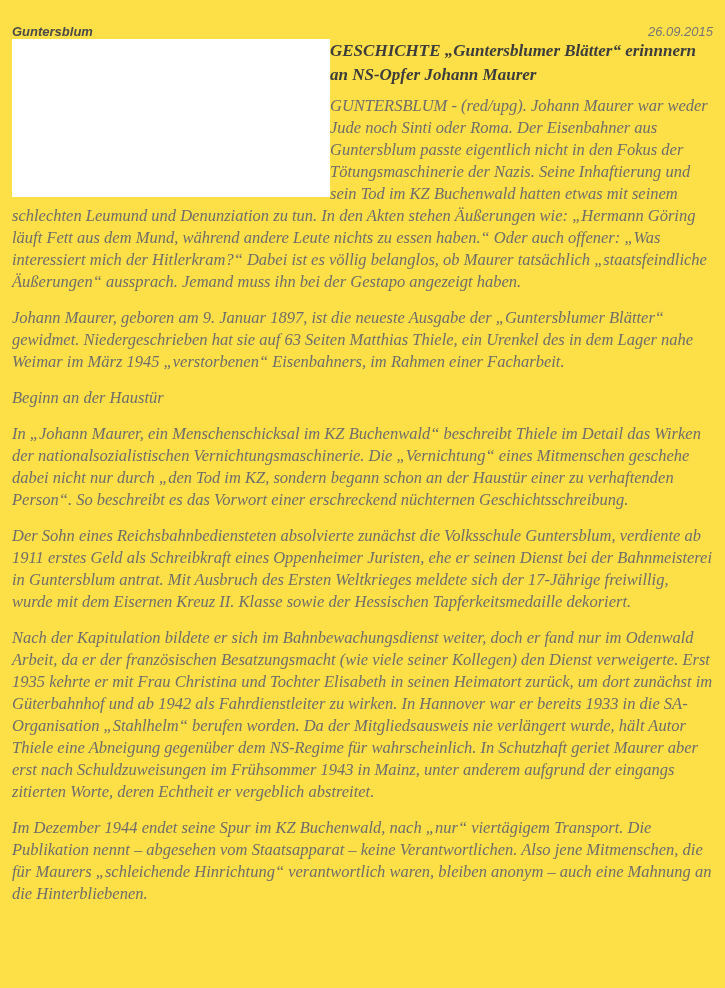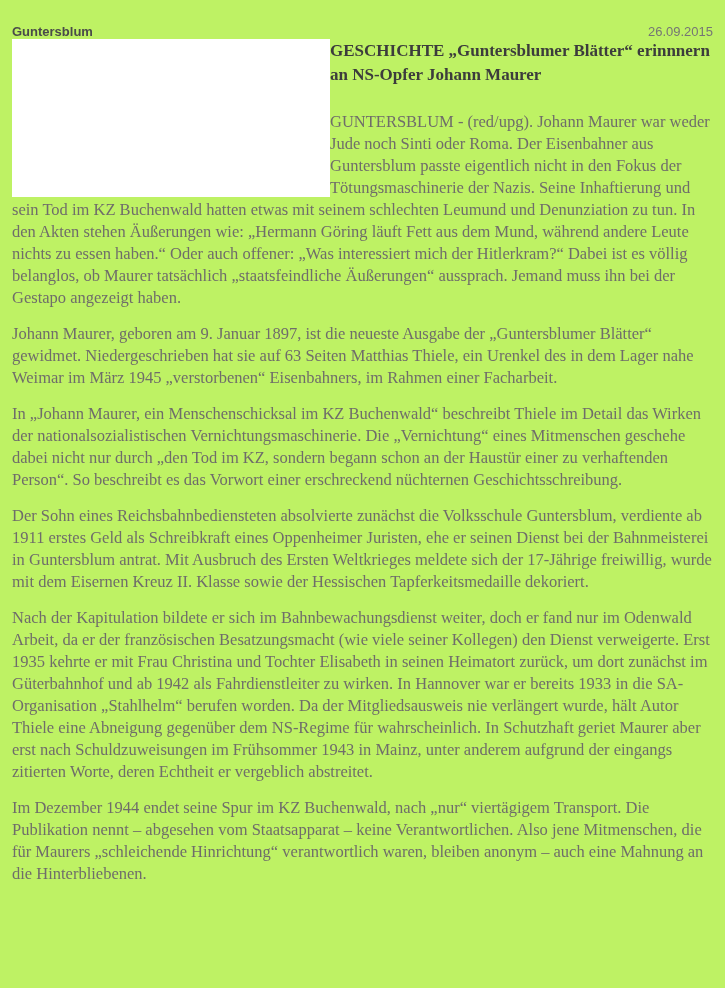--- a/index.html
+++ b/index.html
@@ -7,22 +7,23 @@
     margin: 0;
     padding: 0;
     background: #ffffff;
   }
   .page {
     position: relative;
     width: 725px;
     height: 988px;
     box-sizing: border-box;
     padding: 24px 12px 0 12px;
-    background: #bef264;
+    background: #fde047;
     overflow: hidden;
+    font-style: italic;
   }
   
   .topbar {
     display: flex;
     justify-content: space-between;
     align-items: baseline;
     font-family: "Liberation Sans", sans-serif;
     font-size: 13px;
     line-height: 15px;
   }
@@ -52,21 +53,21 @@
     color: #6f6d6a;
     text-align: left;
   }
   .image-placeholder {
     float: left;
     width: 318px;
     height: 158px;
     background: #ffffff;
   }
   .kicker {
-    margin: 0 0 24px 0;
+    margin: 0 0 8px 0;
     font-weight: bold;
     font-size: 17px;
     line-height: 24px;
     color: #3c3c3c;
   }
   .article-body p {
     margin: 0 0 14px 0;
   }
   .subheading {
     margin: 0 0 14px 0;
@@ -86,20 +87,21 @@
   <div class="article-body">
 
     <div class="image-placeholder"></div>
 
     <h2 class="kicker">GESCHICHTE „Guntersblumer Blätter“ erinnnern an NS-Opfer Johann Maurer</h2>
 
     <p>GUNTERSBLUM - (red/upg). Johann Maurer war weder Jude noch Sinti oder Roma. Der Eisenbahner aus Guntersblum passte eigentlich nicht in den Fokus der Tötungsmaschinerie der Nazis. Seine Inhaftierung und sein Tod im KZ Buchenwald hatten etwas mit seinem schlechten Leumund und Denunziation zu tun. In den Akten stehen Äußerungen wie: „Hermann Göring läuft Fett aus dem Mund, während andere Leute nichts zu essen haben.“ Oder auch offener: „Was interessiert mich der Hitlerkram?“ Dabei ist es völlig belanglos, ob Maurer tatsächlich „staatsfeindliche Äußerungen“ aussprach. Jemand muss ihn bei der Gestapo angezeigt haben.</p>
 
     <p>Johann Maurer, geboren am 9. Januar 1897, ist die neueste Ausgabe der „Guntersblumer Blätter“ gewidmet. Niedergeschrieben hat sie auf 63 Seiten Matthias Thiele, ein Urenkel des in dem Lager nahe Weimar im März 1945 „verstorbenen“ Eisenbahners, im Rahmen einer Facharbeit.</p>
 
+    <p class="subheading">Beginn an der Haustür</p>
 
     <p>In „Johann Maurer, ein Menschenschicksal im KZ Buchenwald“ beschreibt Thiele im Detail das Wirken der nationalsozialistischen Vernichtungsmaschinerie. Die „Vernichtung“ eines Mitmenschen geschehe dabei nicht nur durch „den Tod im KZ, sondern begann schon an der Haustür einer zu verhaftenden Person“. So beschreibt es das Vorwort einer erschreckend nüchternen Geschichtsschreibung.</p>
 
     <p>Der Sohn eines Reichsbahnbediensteten absolvierte zunächst die Volksschule Guntersblum, verdiente ab 1911 erstes Geld als Schreibkraft eines Oppenheimer Juristen, ehe er seinen Dienst bei der Bahnmeisterei in Guntersblum antrat. Mit Ausbruch des Ersten Weltkrieges meldete sich der 17-Jährige freiwillig, wurde mit dem Eisernen Kreuz II. Klasse sowie der Hessischen Tapferkeitsmedaille dekoriert.</p>
 
     <p>Nach der Kapitulation bildete er sich im Bahnbewachungsdienst weiter, doch er fand nur im Odenwald Arbeit, da er der französischen Besatzungsmacht (wie viele seiner Kollegen) den Dienst verweigerte. Erst 1935 kehrte er mit Frau Christina und Tochter Elisabeth in seinen Heimatort zurück, um dort zunächst im Güterbahnhof und ab 1942 als Fahrdienstleiter zu wirken. In Hannover war er bereits 1933 in die SA-Organisation „Stahlhelm“ berufen worden. Da der Mitgliedsausweis nie verlängert wurde, hält Autor Thiele eine Abneigung gegenüber dem NS-Regime für wahrscheinlich. In Schutzhaft geriet Maurer aber erst nach Schuldzuweisungen im Frühsommer 1943 in Mainz, unter anderem aufgrund der eingangs zitierten Worte, deren Echtheit er vergeblich abstreitet.</p>
 
     <p>Im Dezember 1944 endet seine Spur im KZ Buchenwald, nach „nur“ viertägigem Transport. Die Publikation nennt – abgesehen vom Staatsapparat – keine Verantwortlichen. Also jene Mitmenschen, die für Maurers „schleichende Hinrichtung“ verantwortlich waren, bleiben anonym – auch eine Mahnung an die Hinterbliebenen.</p>
 
   </div>

